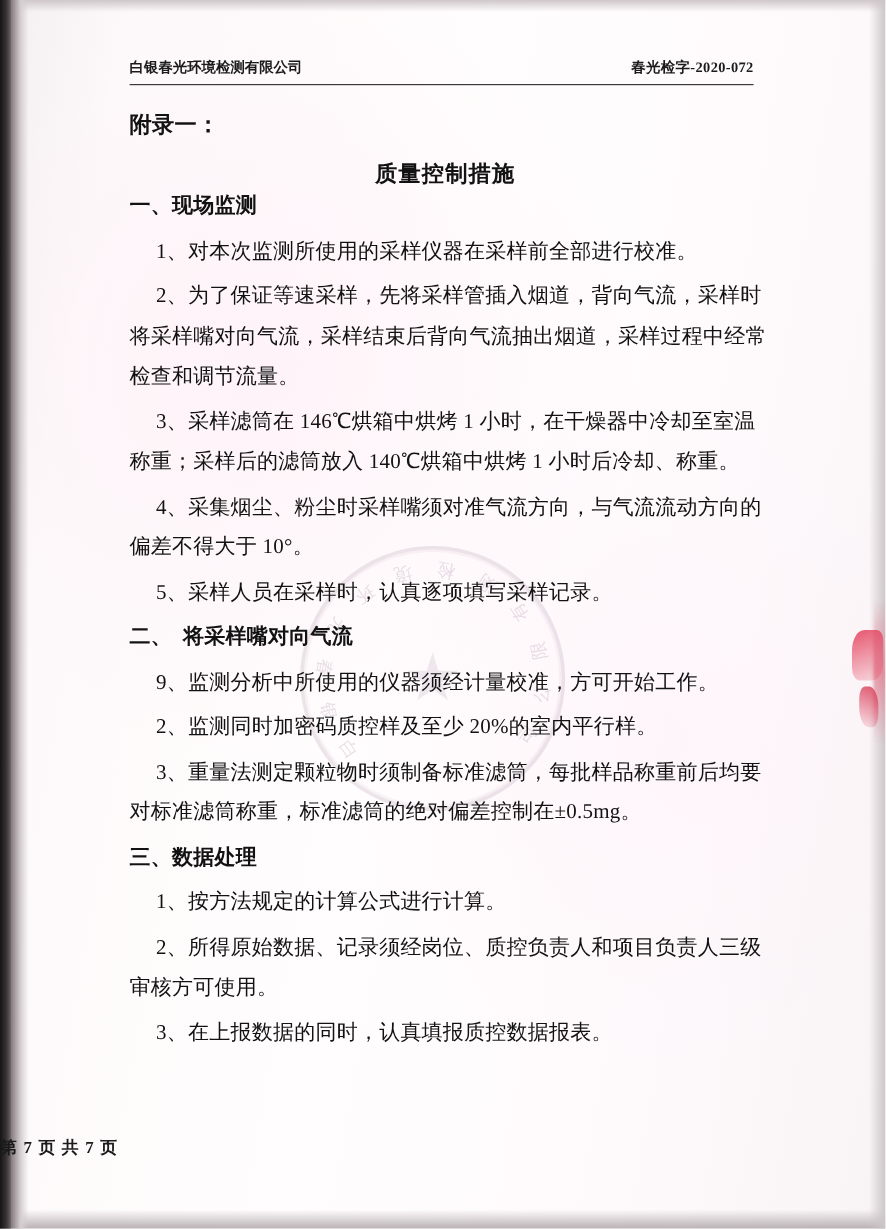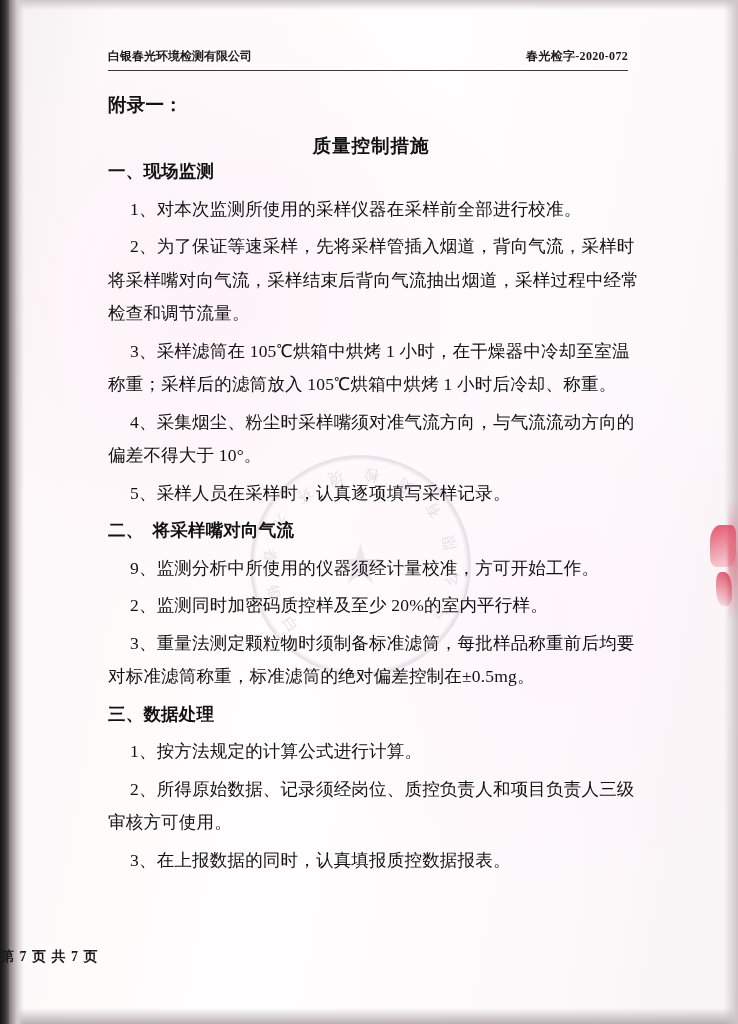--- a/index.html
+++ b/index.html
@@ -240,21 +240,21 @@
     <div class="h-right">春光检字-2020-072</div>
   </div>
 
   <div class="content">
     <div class="ln appendix">附录一：</div>
     <div class="ln doc-title">质量控制措施</div>
     <div id="sections">
         <div class="ln sec">一、现场监测</div>
         <div class="ln para"><span style="display: block; text-indent: 22px;">1、对本次监测所使用的采样仪器在采样前全部进行校准。</span></div>
         <div class="ln para"><span style="display: block; text-indent: 22px;">2、为了保证等速采样，先将采样管插入烟道，背向气流，采样时</span><span class="l2">将采样嘴对向气流，采样结束后背向气流抽出烟道，采样过程中经常</span><span class="l2">检查和调节流量。</span></div>
-        <div class="ln para"><span style="display: block; text-indent: 22px;">3、采样滤筒在 105℃烘箱中烘烤 1 小时，在干燥器中冷却至室温</span><span class="l2">称重；采样后的滤筒放入 105℃烘箱中烘烤 1 小时后冷却、称重。</span></div>
+        <div class="ln para"><span style="display: block; text-indent: 22px;">3、采样滤筒在 146℃烘箱中烘烤 1 小时，在干燥器中冷却至室温</span><span class="l2">称重；采样后的滤筒放入 140℃烘箱中烘烤 1 小时后冷却、称重。</span></div>
         <div class="ln para"><span style="display: block; text-indent: 22px;">4、采集烟尘、粉尘时采样嘴须对准气流方向，与气流流动方向的</span><span class="l2">偏差不得大于 10°。</span></div>
         <div class="ln para"><span style="display: block; text-indent: 22px;">5、采样人员在采样时，认真逐项填写采样记录。</span></div>
         <div class="ln sec">二、  将采样嘴对向气流</div>
         <div class="ln para"><span style="display: block; text-indent: 22px;">9、监测分析中所使用的仪器须经计量校准，方可开始工作。</span></div>
         <div class="ln para"><span style="display: block; text-indent: 22px;">2、监测同时加密码质控样及至少 20%的室内平行样。</span></div>
         <div class="ln para"><span style="display: block; text-indent: 22px;">3、重量法测定颗粒物时须制备标准滤筒，每批样品称重前后均要</span><span class="l2">对标准滤筒称重，标准滤筒的绝对偏差控制在±0.5mg。</span></div>
         <div class="ln sec">三、数据处理</div>
         <div class="ln para"><span style="display: block; text-indent: 22px;">1、按方法规定的计算公式进行计算。</span></div>
         <div class="ln para"><span style="display: block; text-indent: 22px; text-align: center;">2、所得原始数据、记录须经岗位、质控负责人和项目负责人三级</span><span class="l2">审核方可使用。</span></div>
         <div class="ln para"><span style="display: block; text-indent: 22px;">3、在上报数据的同时，认真填报质控数据报表。</span></div>

